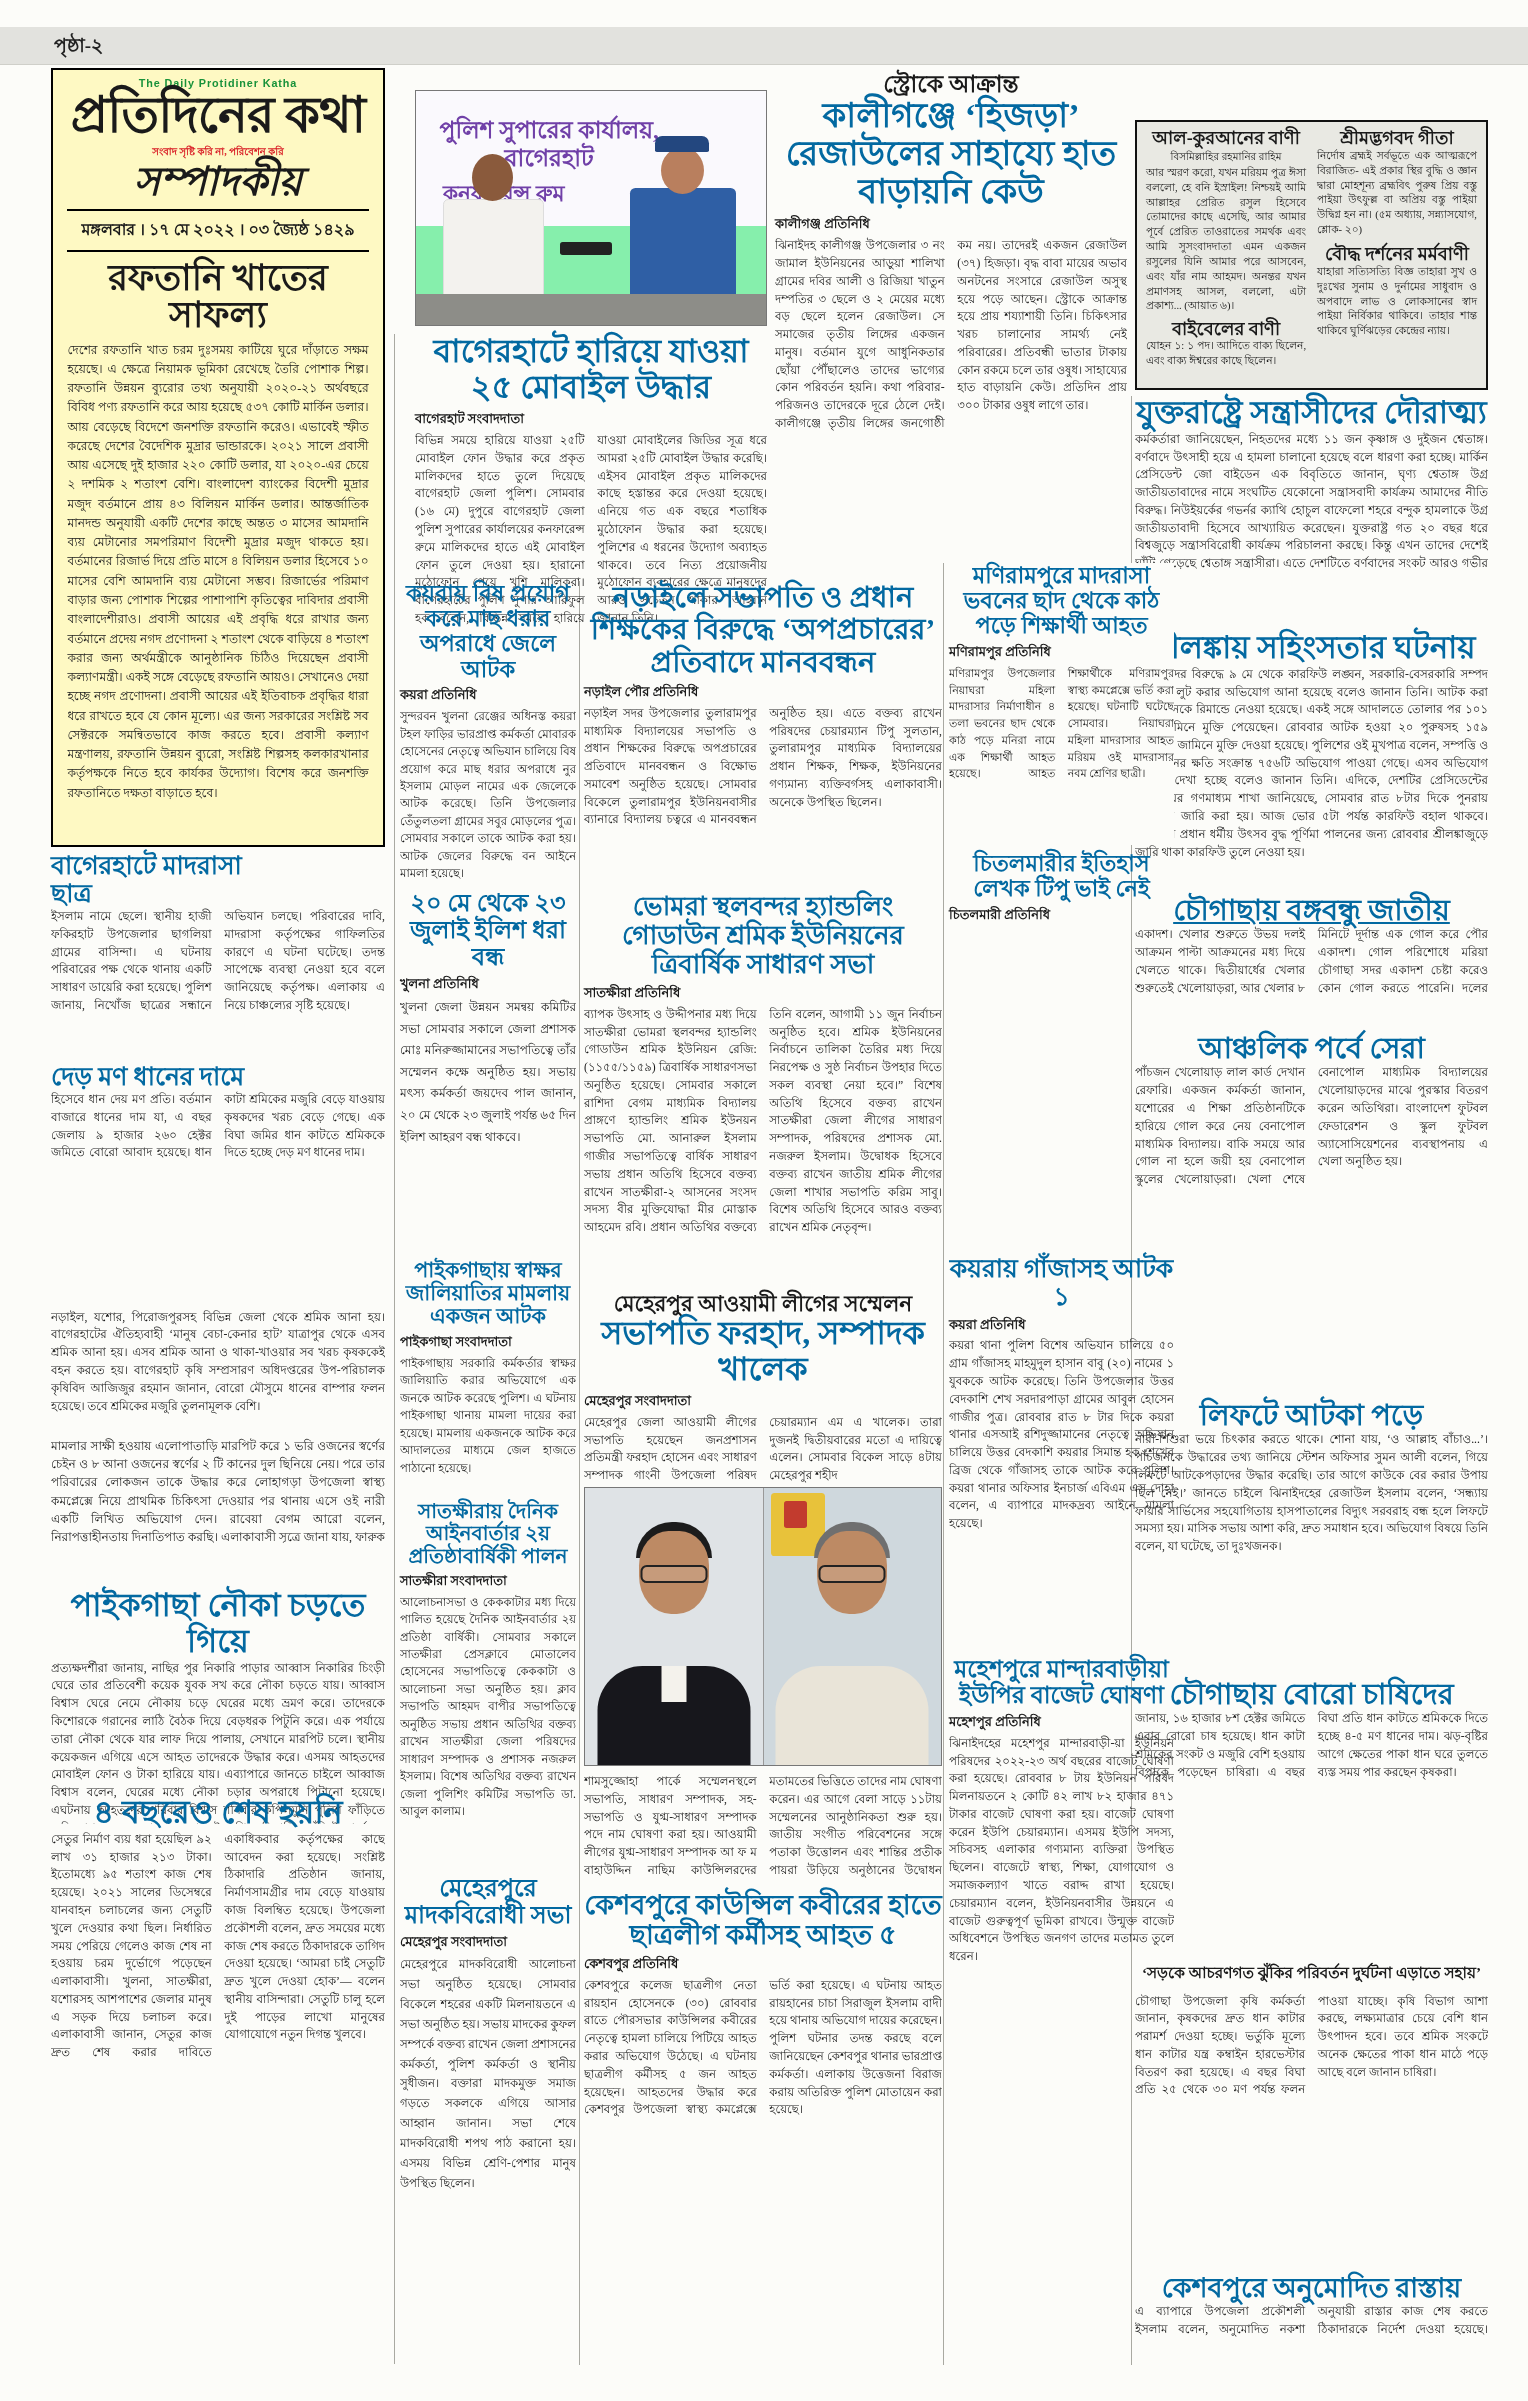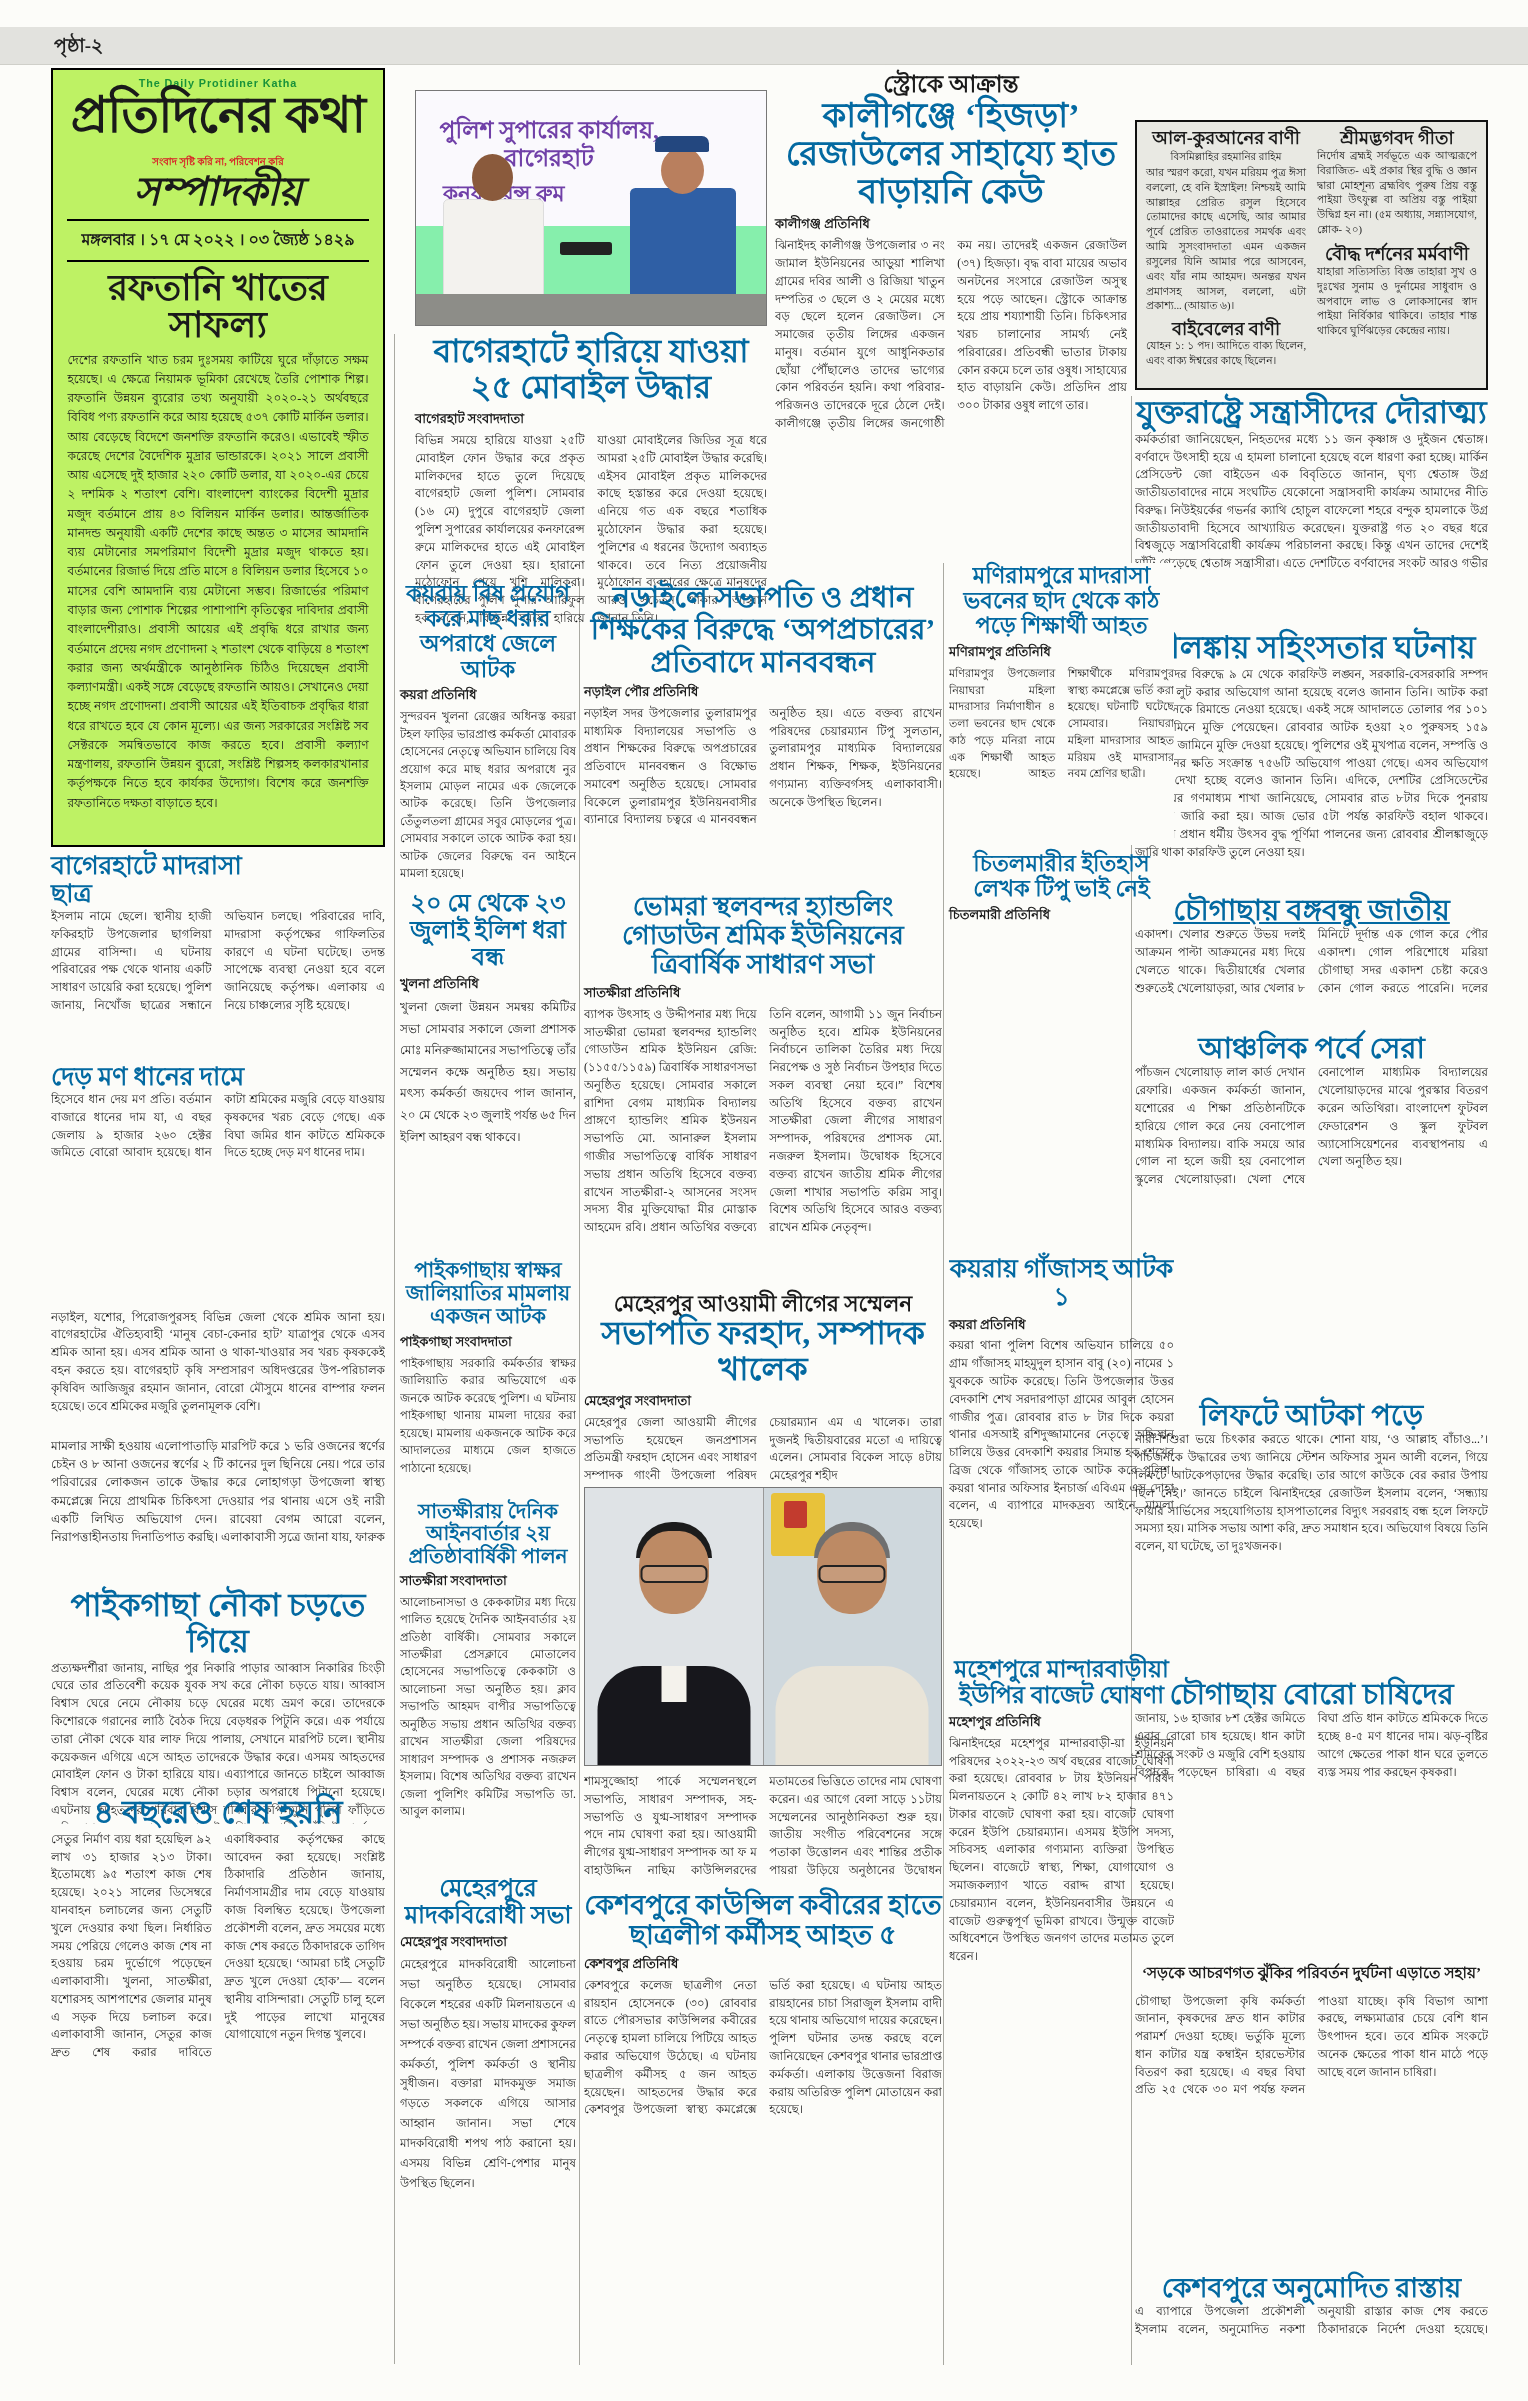--- a/index.html
+++ b/index.html
@@ -2,24 +2,24 @@
 <html style="font-size:14.4px"><head>
 <meta charset="utf-8">
 <style>
   html,body{margin:0;padding:0;background:#eee;}
   .page{position:relative;width:1528px;height:2401px;background:#fcfcf9;overflow:hidden;
         font-family:"Liberation Serif", serif;color:#1a1a1a;}
   .abs{position:absolute;box-sizing:border-box;}
   .pagebar{left:0;top:27px;width:1528px;height:38px;background:#e2e2de;border-bottom:0.9px solid #cfcfc9;}
   .pagebar span{display:inline-block;margin-left:54px;line-height:38px;font-size:19px;font-weight:bold;color:#222;}
   
-  .edbox{left:51px;top:68px;width:334px;height:779px;border:2.7px solid #000;padding:7.2px 14.4px;overflow:hidden;background:#bef264;}
+  .edbox{left:51px;top:68px;width:334px;height:779px;border:2.7px solid #000;padding:7.2px 14.4px;overflow:hidden;background:#fef9c3;}
   .mast-en{color:#18923a;font-size:10.8px;font-weight:bold;text-align:center;letter-spacing:0.9px;font-family:"Liberation Sans",sans-serif;}
   .mast-logo{font-size:50px;font-weight:900;text-align:center;line-height:1.05;letter-spacing:-0.9px;}
-  .mast-tag{color:#d91f26;font-size:10px;font-weight:bold;text-align:center;margin-top:12px;}
+  .mast-tag{color:#d91f26;font-size:10px;font-weight:bold;text-align:center;margin-top:2px;}
   .mast-script{font-size:40px;font-weight:bold;font-style:italic;text-align:center;line-height:1.0;margin-top:1.8px;}
   .mrule{border-top:2.2px solid #000;margin:6.3px 0;}
   .mast-date{font-size:16px;font-weight:bold;text-align:center;}
   .ed-head{font-size:36px;font-weight:900;text-align:center;margin:7.2px 0 5.4px 0;line-height:1.05;}
   .body-txt{font-size:12.2px;line-height:1.58;text-align:justify;}
   
   .kicker{font-weight:900;text-align:center;line-height:1.05;}
   .hl{font-weight:900;text-align:center;line-height:1.12;color:#0369a1;}
   .byline{font-weight:bold;font-size:13px;margin:3.6px 0 1.8px 0;}
   .bd{font-size:11.7px;line-height:1.52;text-align:justify;overflow:hidden;}

